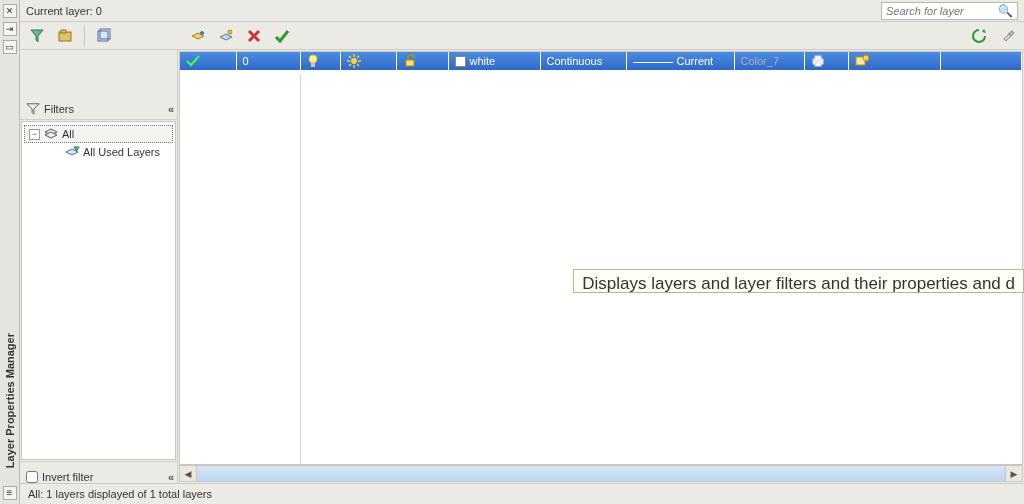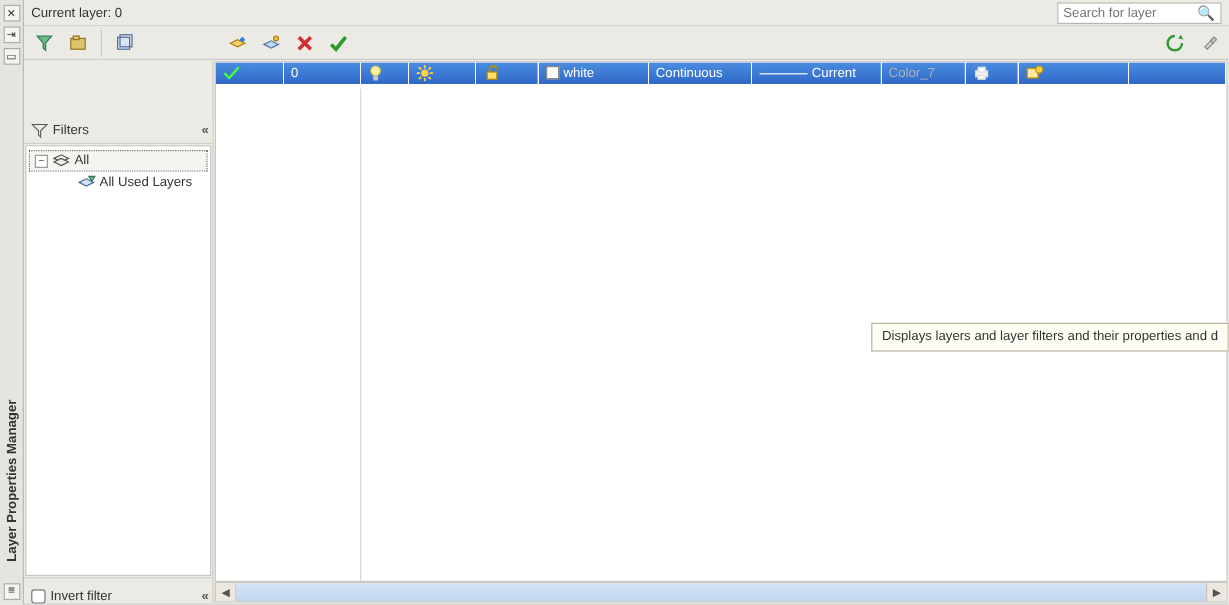--- a/index.html
+++ b/index.html
@@ -82,20 +82,21 @@
     align-items:center;
     border:1px solid #b8b8b0;
     background:#fff;
     height:18px;
     padding:0 4px;
   }
   .header-row .search input {
     border:none;
     outline:none;
     font:inherit;
+    font-style:italic;
     color:#999;
     width:110px;
     background:transparent;
   }
   .header-row .search .mag { font-size:12px; color:#999; margin-left:2px; }
 
   .toolbar-row {
     display:flex;
     align-items:center;
     height:28px;
@@ -294,21 +295,21 @@
   .dimtext { color:#aeb2b8; }
 
   .tooltip {
     position:absolute;
     right:0;
     top:269px;
     height:24px;
     padding:4px 8px;
     background:#fffef4;
     border:1px solid #b8b4a0;
-    font-size:11px;
+    font-size:17px;
     color:#333;
     white-space:nowrap;
   }
 
   
   .ico { display:inline-block; width:16px; height:16px; }
   svg { display:block; }
 </style>
 </head>
 <body>
@@ -510,18 +511,21 @@
         <div class="arrow">◀</div>
         <div class="track">
             <div class="thumb"></div>
           </div>
         <div class="arrow right">▶</div>
       </div>
     </div>
 
   </div>
 
+  <div class="status-bar">
+    <span>All: 1 layers displayed of 1 total layers</span>
+  </div>
 
 </div>
 
 <div class="tooltip">
   <span>Displays layers and layer filters and their properties and d</span>
 </div>
 
 </body></html>

